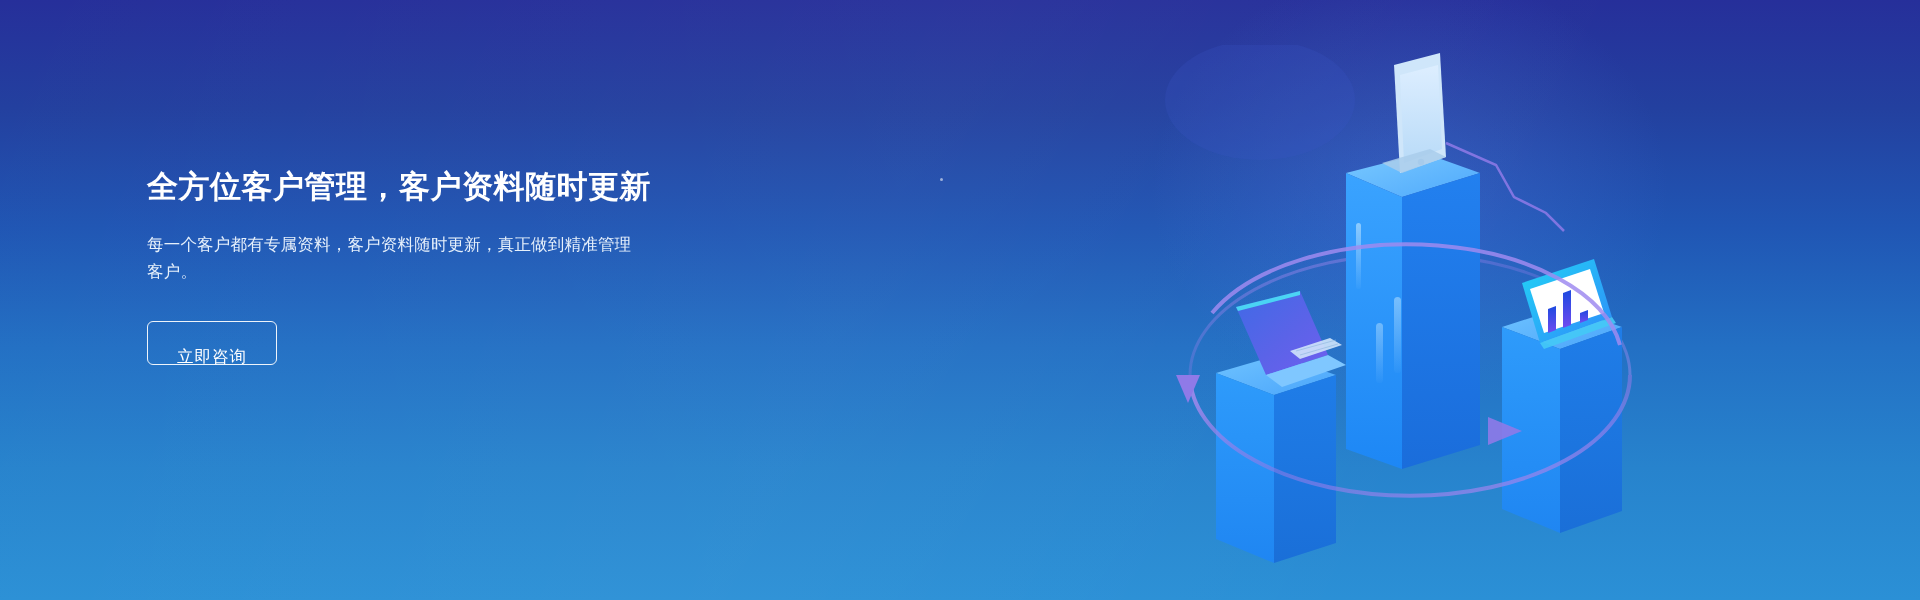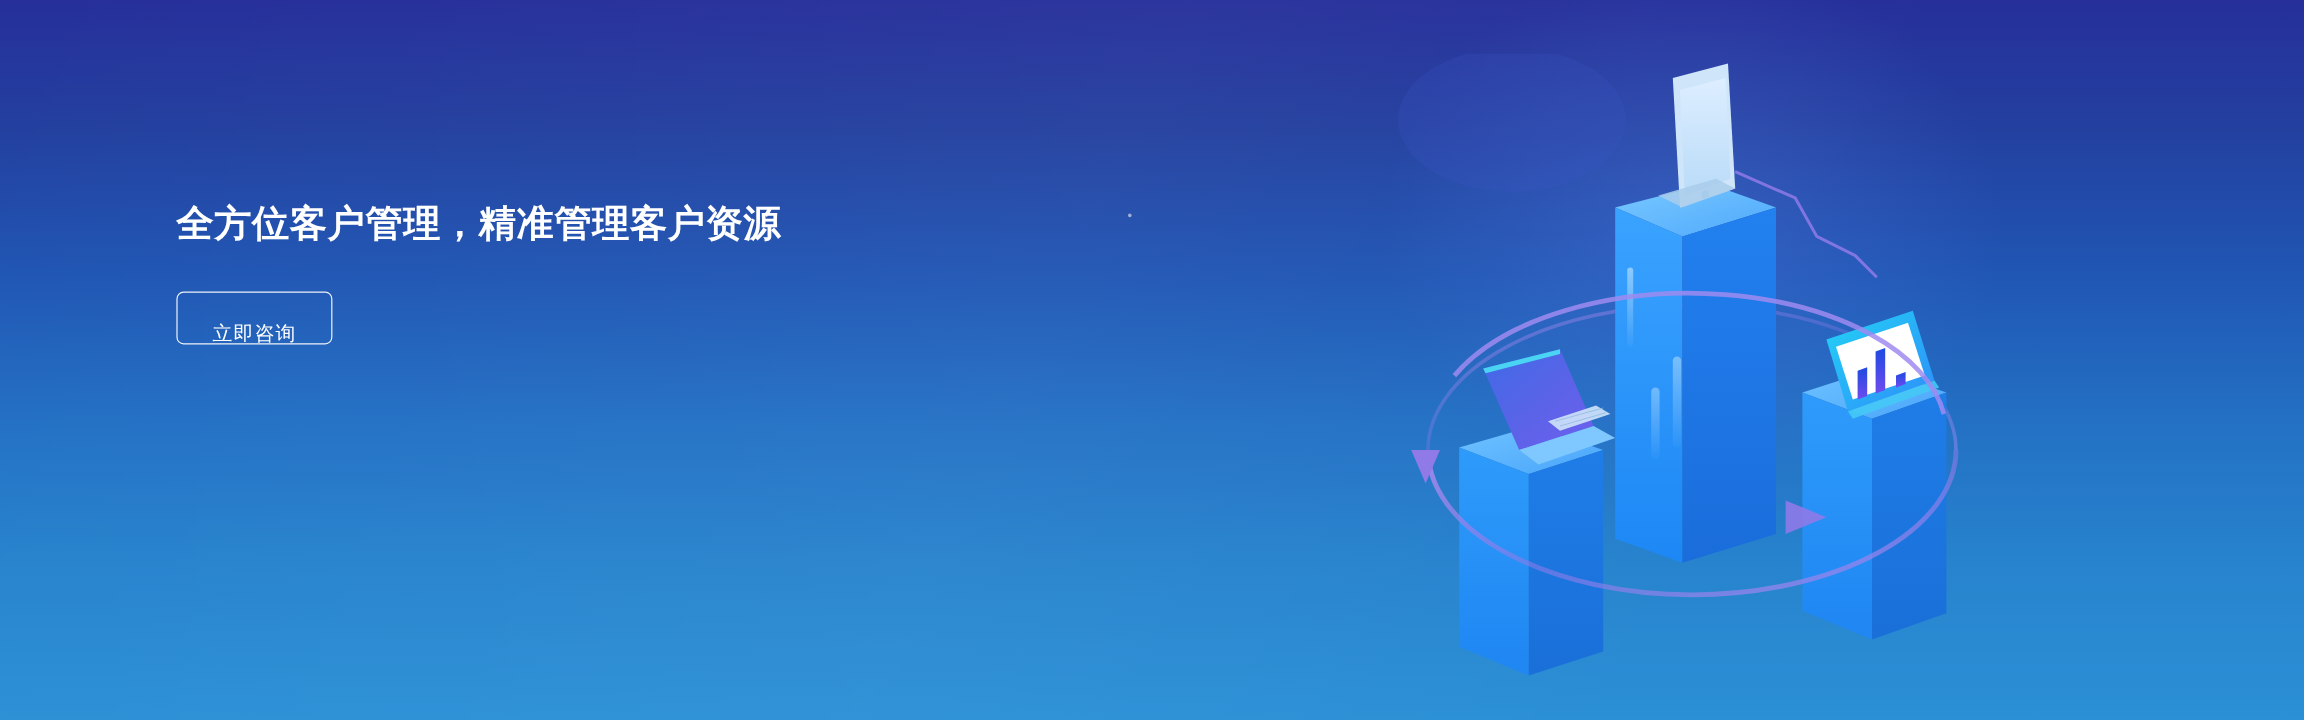--- a/index.html
+++ b/index.html
@@ -104,22 +104,23 @@
 <body>
 
 <div id="banner">
 
   <div id="bg-glow"></div>
   <div id="bg-sheen"></div>
 
   <div class="sparkle" style="left:940px; top:178px;"></div>
 
   <div id="copy">
-    <h1 id="headline">全方位客户管理，精准管理客户资源</h1>
-
+    <h1 id="headline">全方位客户管理，客户资料随时更新</h1>
+
+    <p id="subcopy">每一个客户都有专属资料，客户资料随时更新，真正做到精准管理客户。</p>
 
     <div id="cta-button">立即咨询</div>
   </div>
 
   <div id="illustration">
     <svg viewBox="0 0 520 520" xmlns="http://www.w3.org/2000/svg">
       <defs>
         <linearGradient id="gTopFaceL" x1="0" y1="0" x2="1" y2="1">
           <stop offset="0%" stop-color="#6fc3ff"></stop>
           <stop offset="100%" stop-color="#4aa5fb"></stop>

